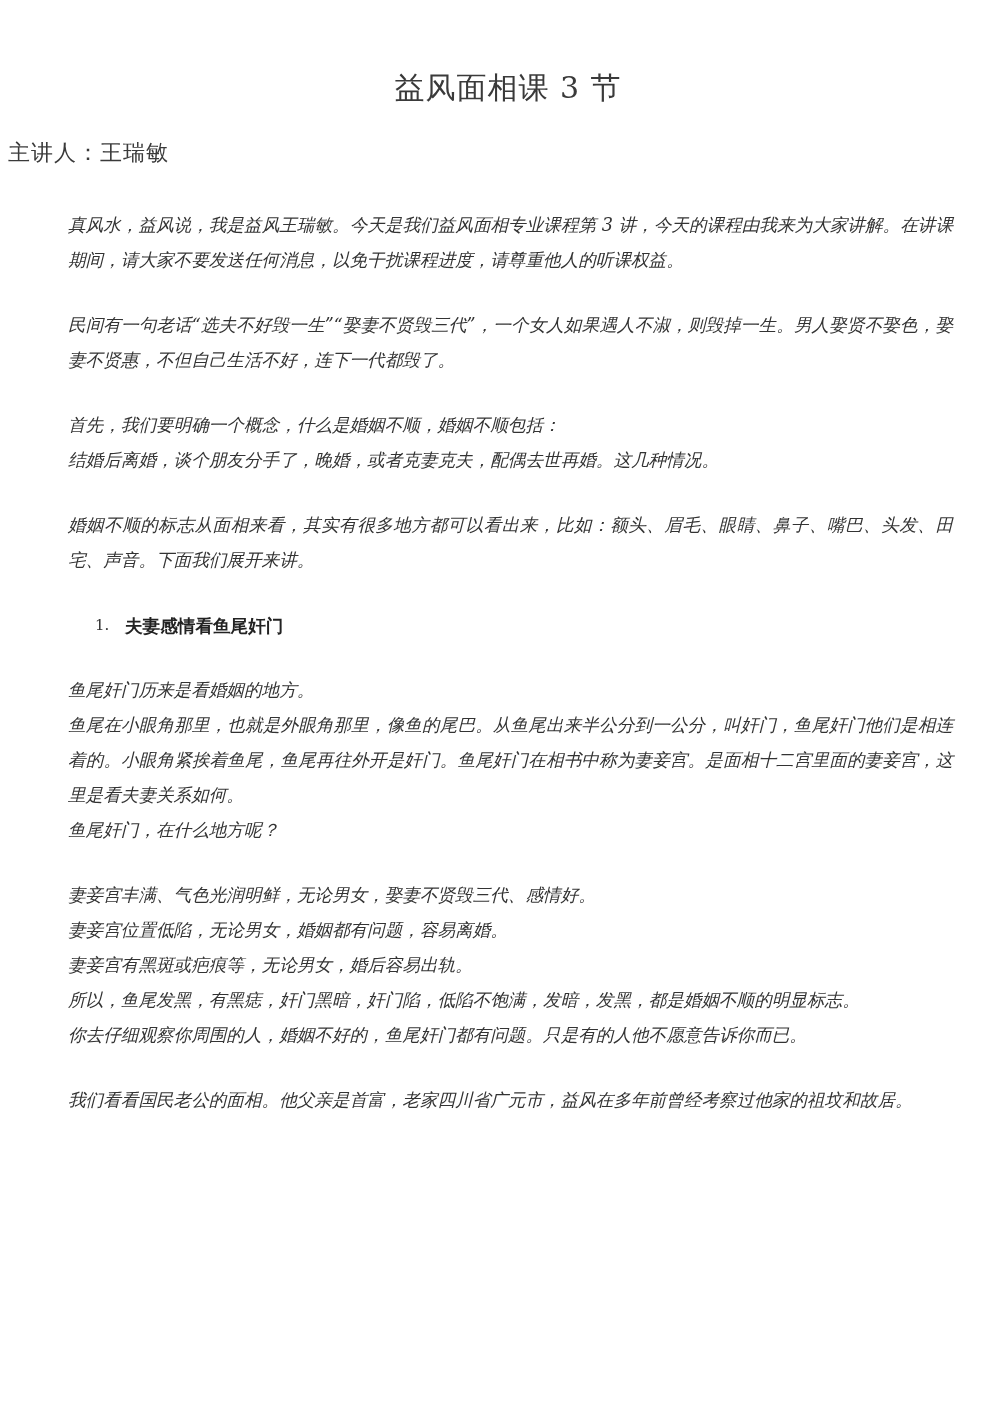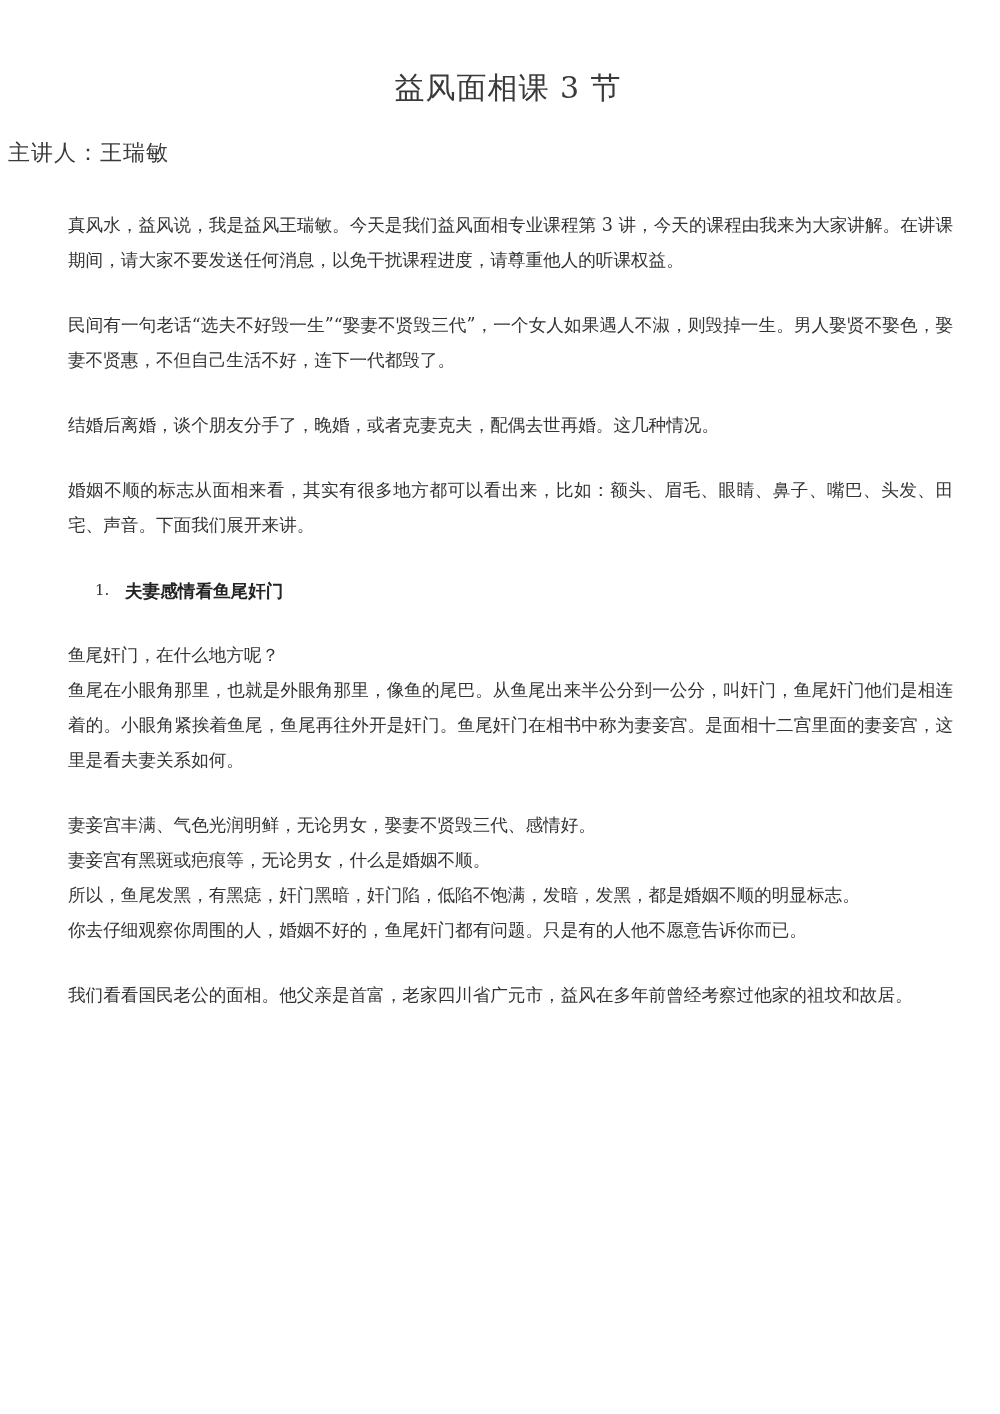--- a/index.html
+++ b/index.html
@@ -49,20 +49,21 @@
       top: 208px;
       width: 885px;
       font-size: 17.6px;
       line-height: 35px;
       color: #333333;
     }
     .para {
       margin: 0;
       padding: 0;
       text-align: justify;
+      font-style: italic;
     }
     .gap {
       height: 30px;
     }
     .heading {
       display: flex;
       align-items: center;
       margin: 0;
       padding-left: 27px;
       font-weight: bold;
@@ -87,42 +88,45 @@
   <div class="subtitle">主讲人：王瑞敏</div>
 
   <div class="body">
     <p class="para">真风水，益风说，我是益风王瑞敏。今天是我们益风面相专业课程第 3 讲，今天的课程由我来为大家讲解。在讲课期间，请大家不要发送任何消息，以免干扰课程进度，请尊重他人的听课权益。</p>
     <div class="gap"></div>
 
     <p class="para">民间有一句老话“选夫不好毁一生”“娶妻不贤毁三代”，一个女人如果遇人不淑，则毁掉一生。男人娶贤不娶色，娶妻不贤惠，不但自己生活不好，连下一代都毁了。</p>
     <div class="gap"></div>
 
     <p class="para">
+      <span class="line">首先，我们要明确一个概念，什么是婚姻不顺，婚姻不顺包括：</span>
       <span class="line">结婚后离婚，谈个朋友分手了，晚婚，或者克妻克夫，配偶去世再婚。这几种情况。</span>
     </p>
     <div class="gap"></div>
 
     <p class="para">婚姻不顺的标志从面相来看，其实有很多地方都可以看出来，比如：额头、眉毛、眼睛、鼻子、嘴巴、头发、田宅、声音。下面我们展开来讲。</p>
     <div class="gap"></div>
 
     <div class="heading">
       <span class="num">1.</span>
       <span>夫妻感情看鱼尾奸门</span>
     </div>
     <div class="gap"></div>
 
     <p class="para">
+      <span class="line">鱼尾奸门历来是看婚姻的地方。</span>
+      <span class="line">鱼尾在小眼角那里，也就是外眼角那里，像鱼的尾巴。从鱼尾出来半公分到一公分，叫奸门，鱼尾奸门他们是相连着的。小眼角紧挨着鱼尾，鱼尾再往外开是奸门。鱼尾奸门在相书中称为妻妾宫。是面相十二宫里面的妻妾宫，这里是看夫妻关系如何。</span>
       <span class="line">鱼尾奸门，在什么地方呢？</span>
-      <span class="line">鱼尾在小眼角那里，也就是外眼角那里，像鱼的尾巴。从鱼尾出来半公分到一公分，叫奸门，鱼尾奸门他们是相连着的。小眼角紧挨着鱼尾，鱼尾再往外开是奸门。鱼尾奸门在相书中称为妻妾宫。是面相十二宫里面的妻妾宫，这里是看夫妻关系如何。</span>
     </p>
     <div class="gap"></div>
 
     <p class="para">
       <span class="line">妻妾宫丰满、气色光润明鲜，无论男女，娶妻不贤毁三代、感情好。</span>
-      <span class="line">妻妾宫有黑斑或疤痕等，无论男女，什么是婚姻不顺。</span>
+      <span class="line">妻妾宫位置低陷，无论男女，婚姻都有问题，容易离婚。</span>
+      <span class="line">妻妾宫有黑斑或疤痕等，无论男女，婚后容易出轨。</span>
       <span class="line">所以，鱼尾发黑，有黑痣，奸门黑暗，奸门陷，低陷不饱满，发暗，发黑，都是婚姻不顺的明显标志。</span>
       <span class="line">你去仔细观察你周围的人，婚姻不好的，鱼尾奸门都有问题。只是有的人他不愿意告诉你而已。</span>
     </p>
     <div class="gap"></div>
 
     <p class="para">我们看看国民老公的面相。他父亲是首富，老家四川省广元市，益风在多年前曾经考察过他家的祖坟和故居。</p>
   </div>
 </div>
 
 </body></html>

